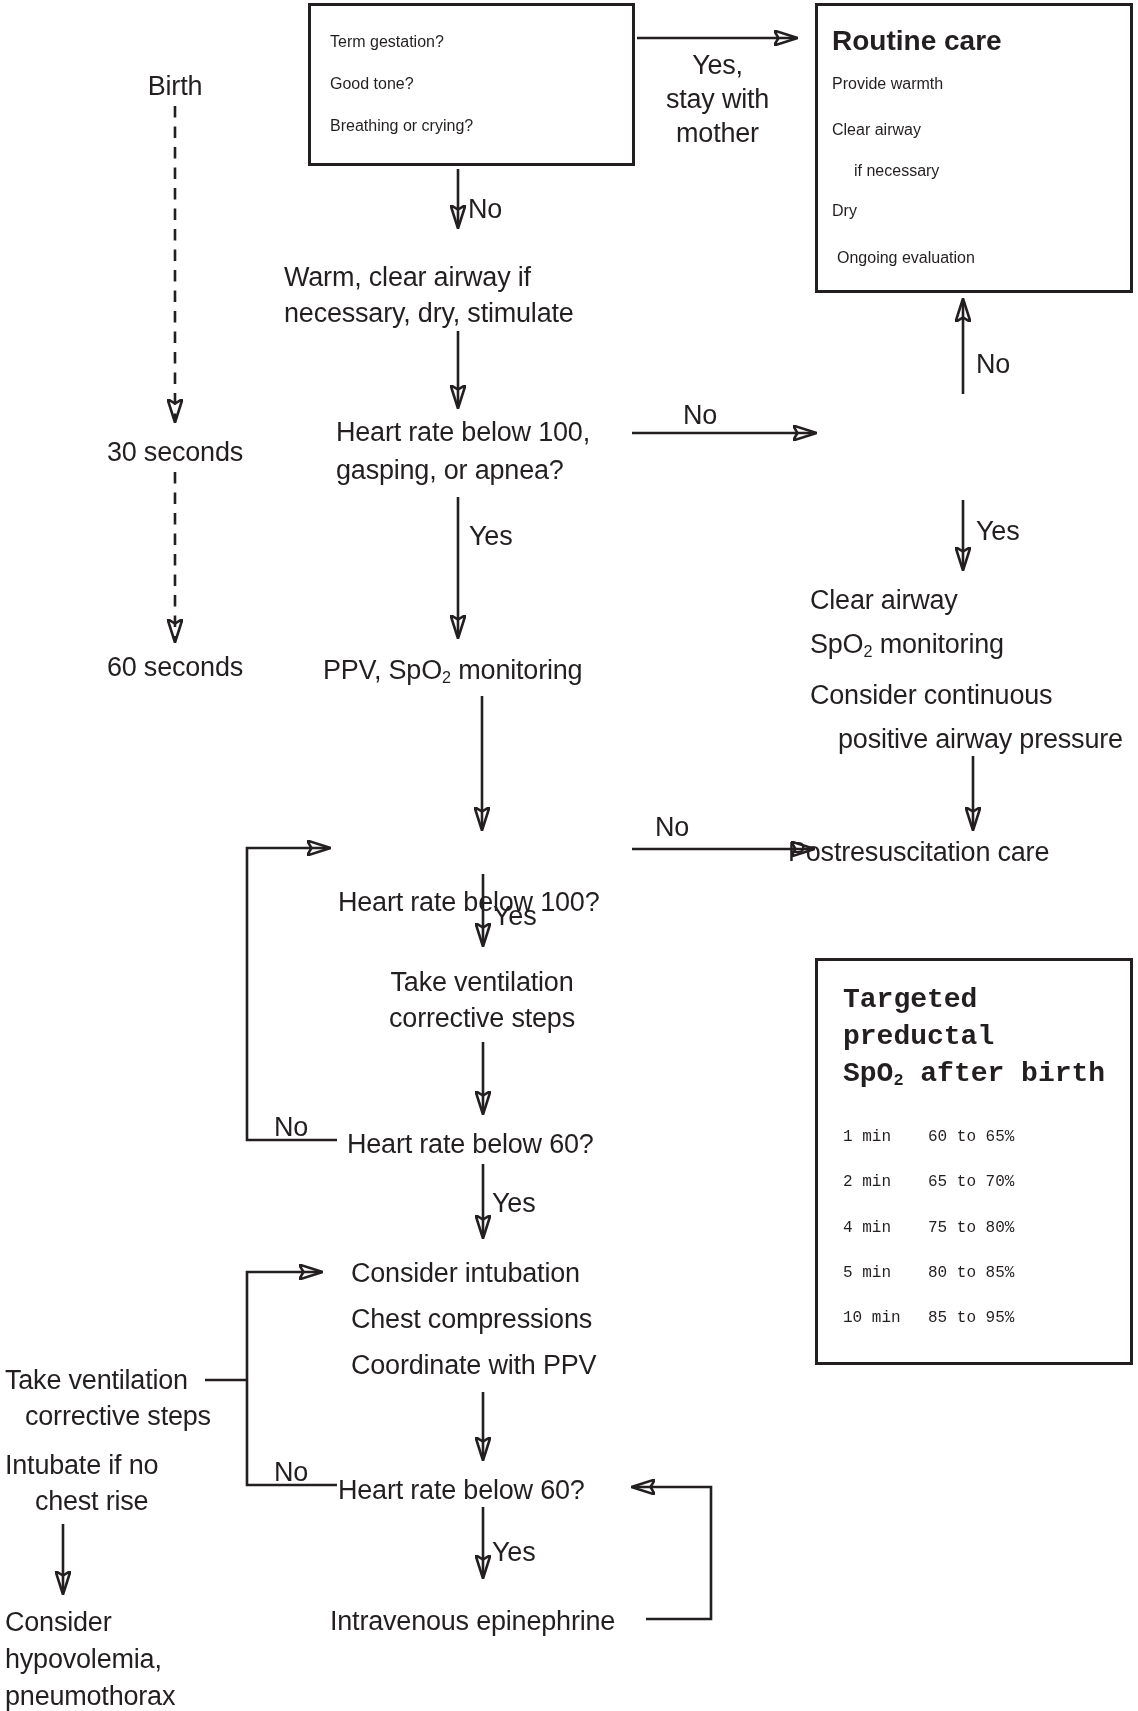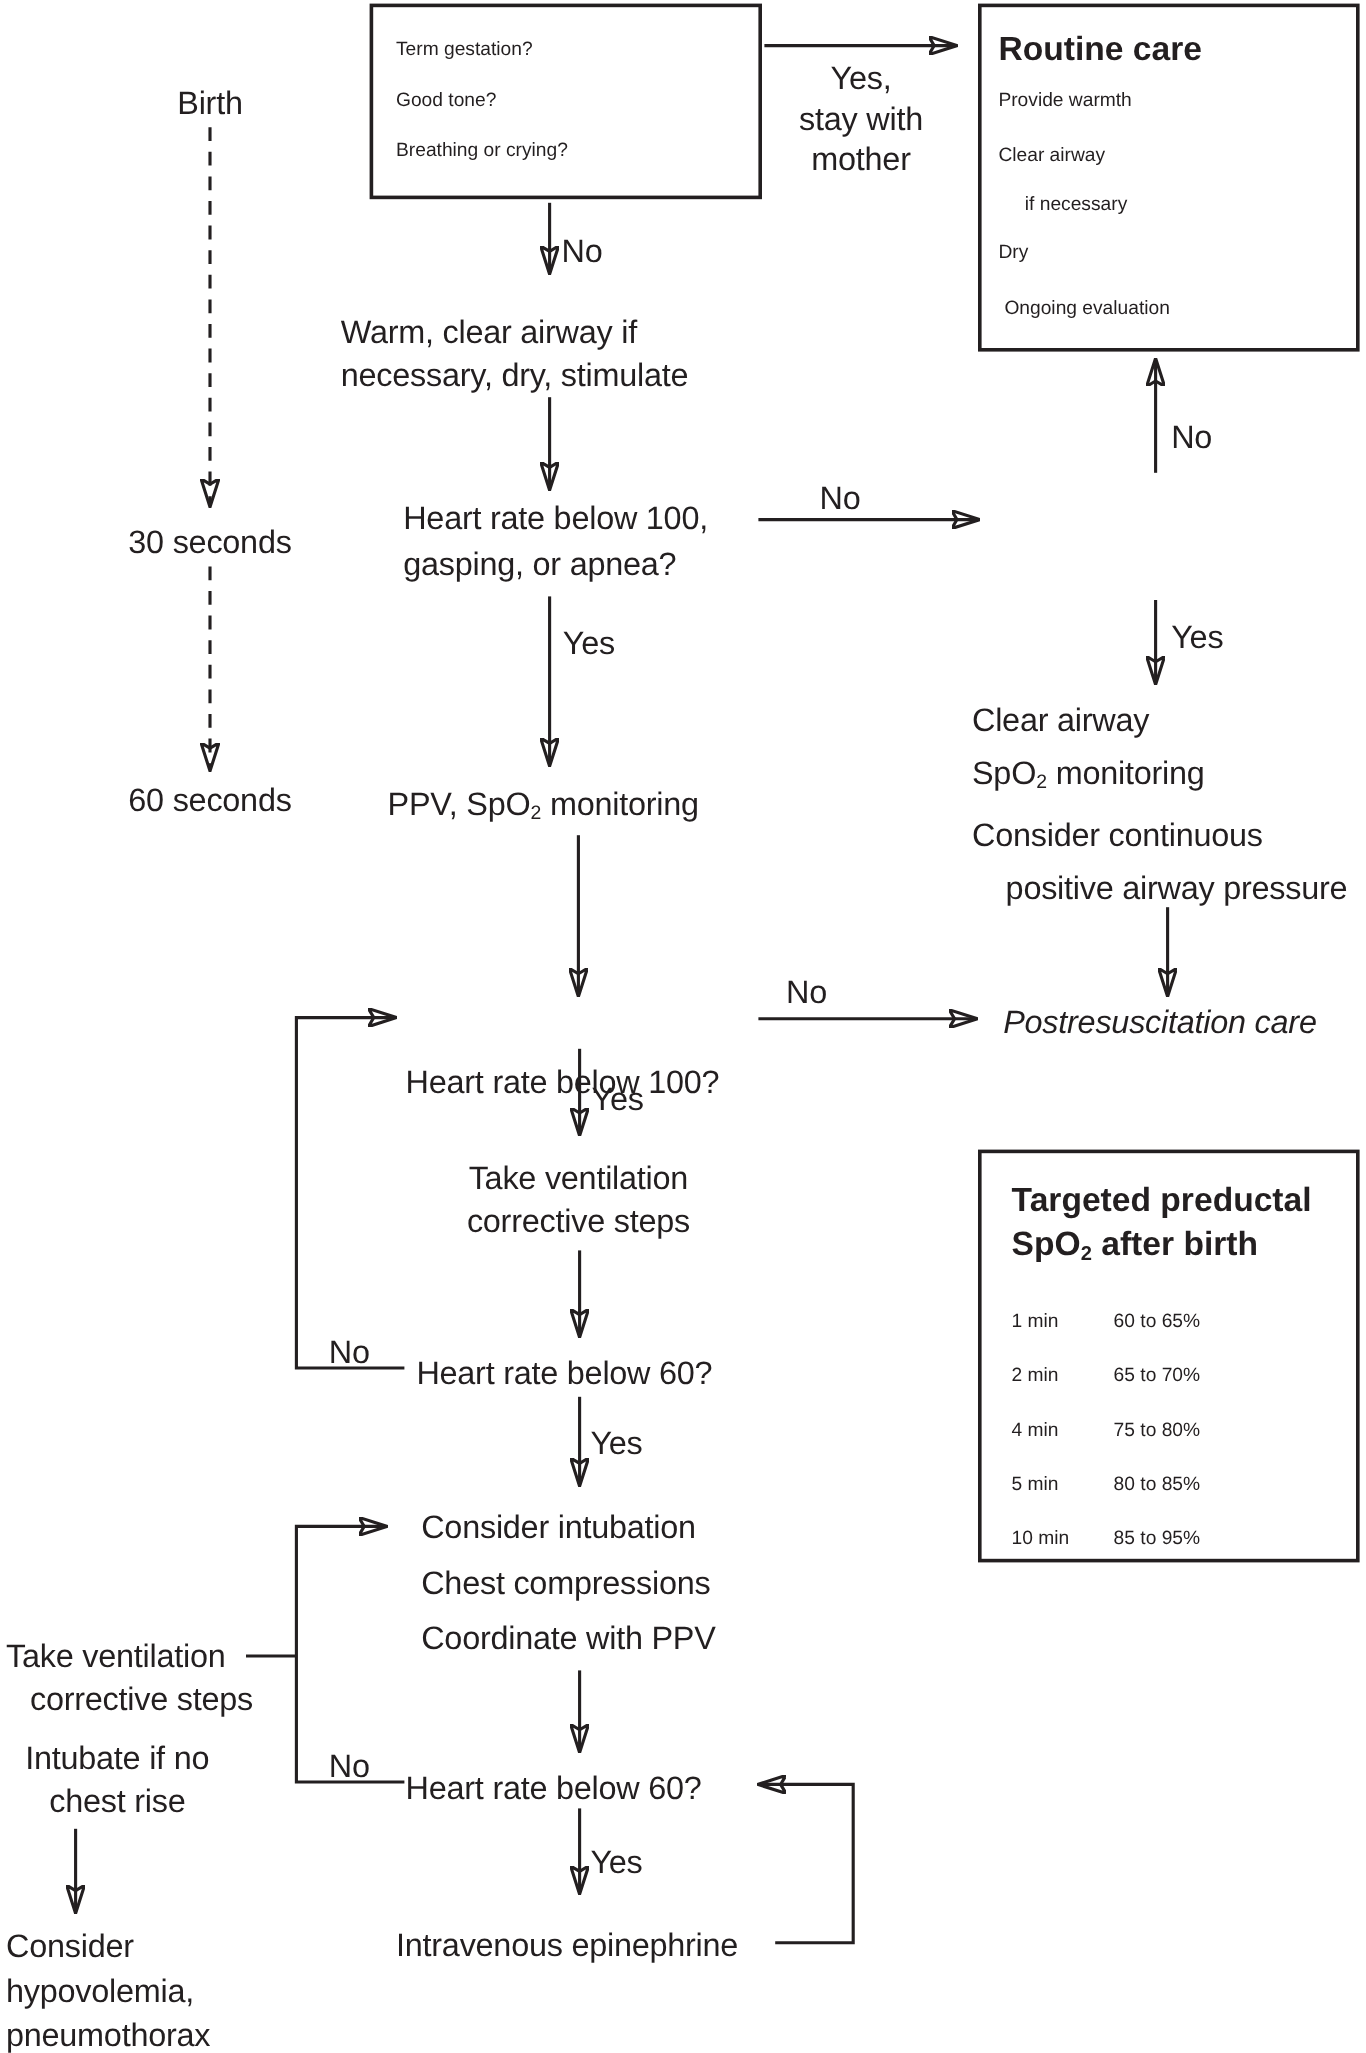--- a/index.html
+++ b/index.html
@@ -115,21 +115,21 @@
 
   <div class="txt lh44" style="left:810px;top:578px;">
     <div>Clear airway</div>
     <div><span>SpO</span><span class="sub">2</span><span> monitoring</span></div>
     <div>Consider continuous</div>
     <div class="ind28">positive airway pressure</div>
   </div>
 
   <div class="txt" style="left:323px;top:652px;"><span>PPV, SpO</span><span class="sub">2</span><span> monitoring</span></div>
 
-  <div class="txt" style="left:836px;top:834px;font-style:italic;">Postresuscitation care</div>
+  <div class="txt" style="left:788px;top:834px;">Postresuscitation care</div>
 
   <div class="txt" style="left:338px;top:836px;margin-top:48px;">Heart rate below 100?</div>
 
   <div class="txt ctr" style="left:371px;top:964px;width:222px;">
     <div>Take ventilation</div>
     <div>corrective steps</div>
   </div>
 
   <div class="txt" style="left:347px;top:1126px;">Heart rate below 60?</div>
 
@@ -140,32 +140,32 @@
   </div>
 
   <div class="txt" style="left:338px;top:1472px;">Heart rate below 60?</div>
 
   <div class="txt" style="left:330px;top:1603px;">Intravenous epinephrine</div>
 
   <div class="txt" style="left:5px;top:1362px;">
     <div>Take ventilation</div>
     <div class="ind20">corrective steps</div>
   </div>
-  <div class="txt" style="left:21px;top:1447px;">
+  <div class="txt" style="left:5px;top:1447px;text-align:center;">
     <div>Intubate if no</div>
     <div class="ind20">chest rise</div>
   </div>
 
   <div class="txt lh37" style="left:5px;top:1604px;">
     <div>Consider</div>
     <div>hypovolemia,</div>
     <div>pneumothorax</div>
   </div>
 
-  <div class="box" style="left:815px;top:958px;width:318px;height:344px;padding:20px 0 0 25px;">
+  <div class="box" style="left:815px;top:958px;width:318px;height:407px;padding:20px 0 0 25px;font-family:Liberation Mono, monospace;">
     <div class="tbl-title">Targeted preductal</div>
     <div class="tbl-title"><span>SpO</span><span class="sub">2</span><span> after birth</span></div>
     <div class="tbl-rows">
       <div class="tbl-row">
           <span class="tbl-time">1 min</span>
           <span class="tbl-range">60 to 65%</span>
         </div>
       <div class="tbl-row">
           <span class="tbl-time">2 min</span>
           <span class="tbl-range">65 to 70%</span>

